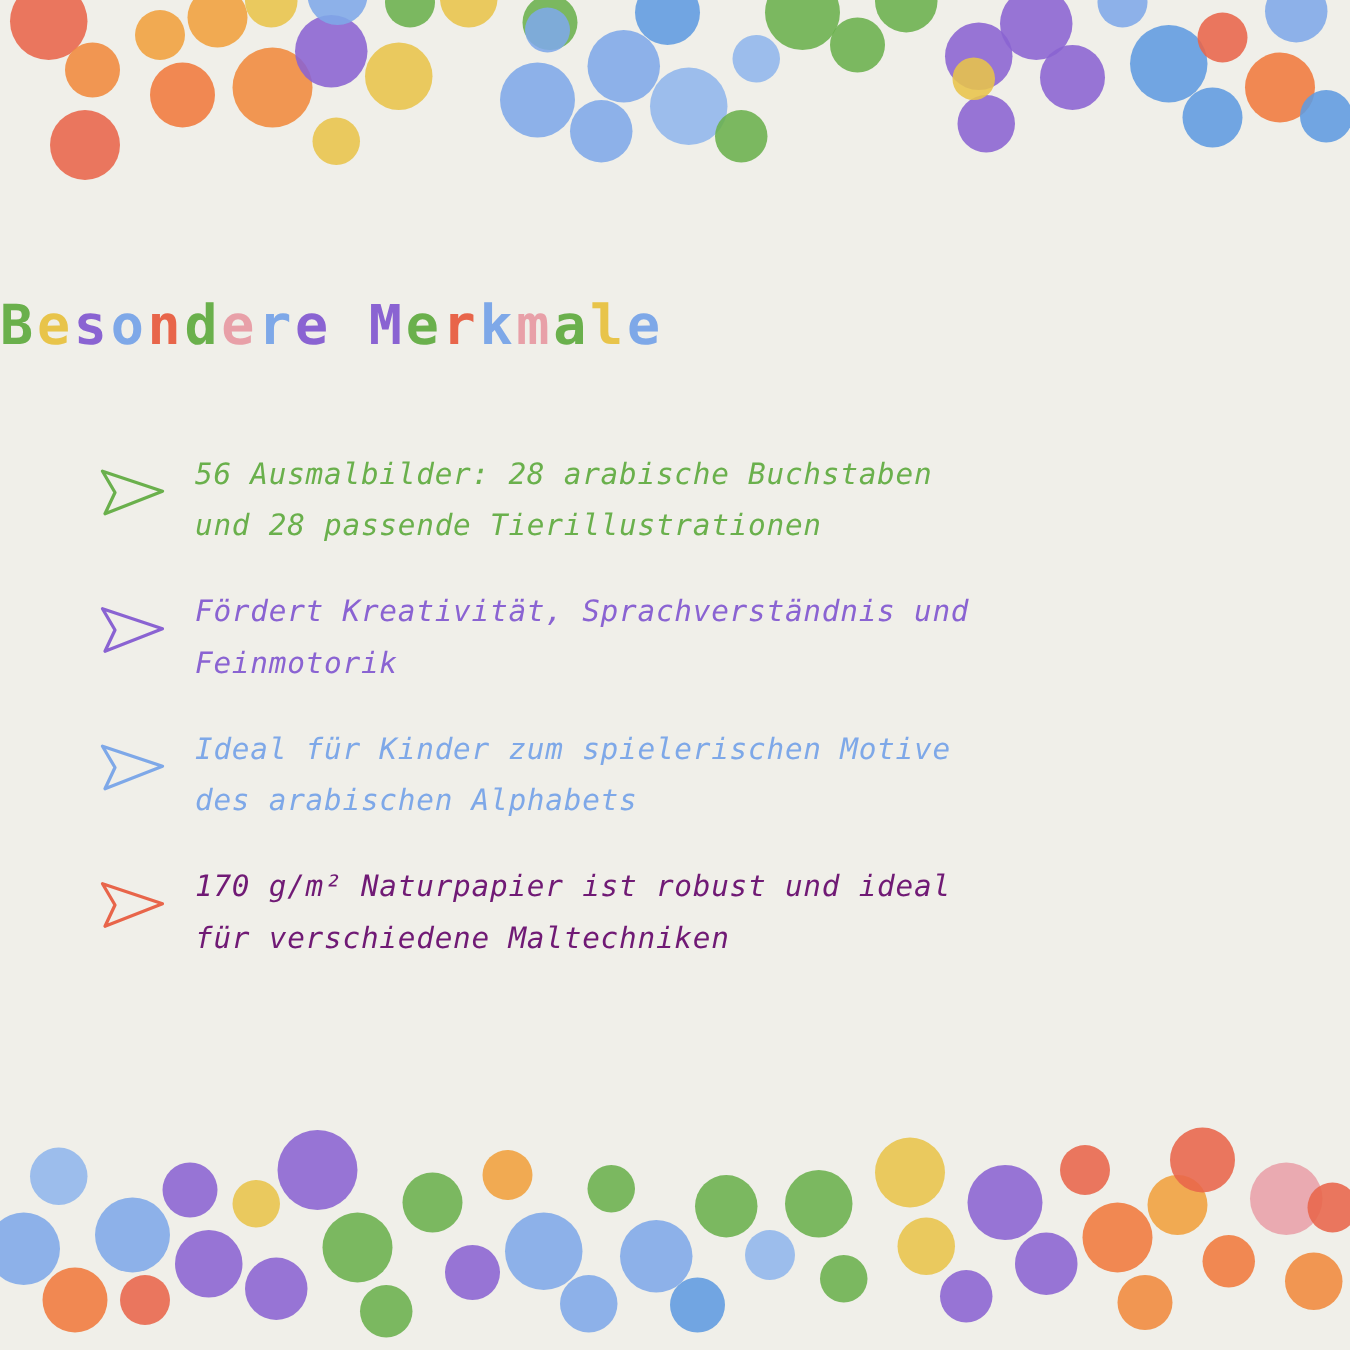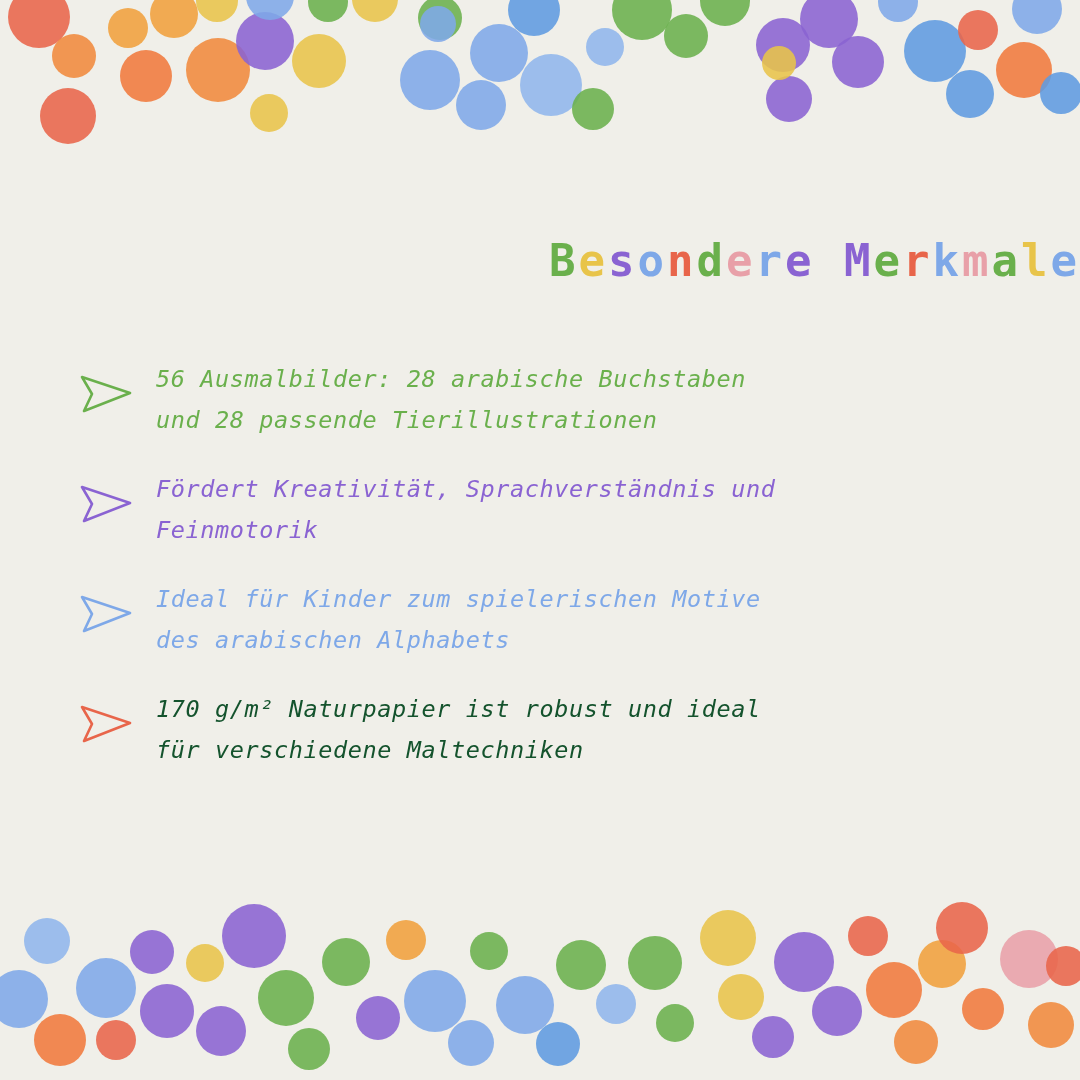--- a/index.html
+++ b/index.html
@@ -35,21 +35,21 @@
     border-radius: 50%;
     opacity: 0.88;
   }
 
   
   .title {
     position: absolute;
     top: 206px;
     left: 0;
     width: 1080px;
-    text-align: right;
+    text-align: left;
     font-size: 44px;
     font-weight: bold;
     letter-spacing: 3px;
     white-space: pre;
   }
 
   
   .list {
     position: absolute;
     top: 355px;
@@ -154,21 +154,21 @@
         </div>
         <div class="item-text" style="color: rgb(126, 168, 232);">Ideal für Kinder zum spielerischen Motive
 des arabischen Alphabets</div>
       </div>
       <div class="item">
         <div class="arrow">
           <svg width="58" height="46" viewBox="0 0 58 46">
             <path d="M4 6 L52 22 L6 40 L14 23 Z" fill="none" stroke="#e8654a" stroke-width="2.6" stroke-linejoin="round" stroke-linecap="round"></path>
           </svg>
         </div>
-        <div class="item-text" style="color: #14532d;">170 g/m² Naturpapier ist robust und ideal
+        <div class="item-text" style="color: #701a75;">170 g/m² Naturpapier ist robust und ideal
 für verschiedene Maltechniken</div>
       </div>
     </div>
 
   <div class="confetti bottom" id="band-bottom">
       <span class="dot" style="left: -10px; top: 60px; width: 58px; height: 58px; background: rgb(126, 168, 232);"></span>
       <span class="dot" style="left: 24px; top: 8px; width: 46px; height: 46px; background: rgb(143, 182, 236);"></span>
       <span class="dot" style="left: 34px; top: 104px; width: 52px; height: 52px; background: rgb(240, 122, 60);"></span>
       <span class="dot" style="left: 76px; top: 48px; width: 60px; height: 60px; background: rgb(126, 168, 232);"></span>
       <span class="dot" style="left: 96px; top: 110px; width: 40px; height: 40px; background: rgb(232, 101, 74);"></span>

